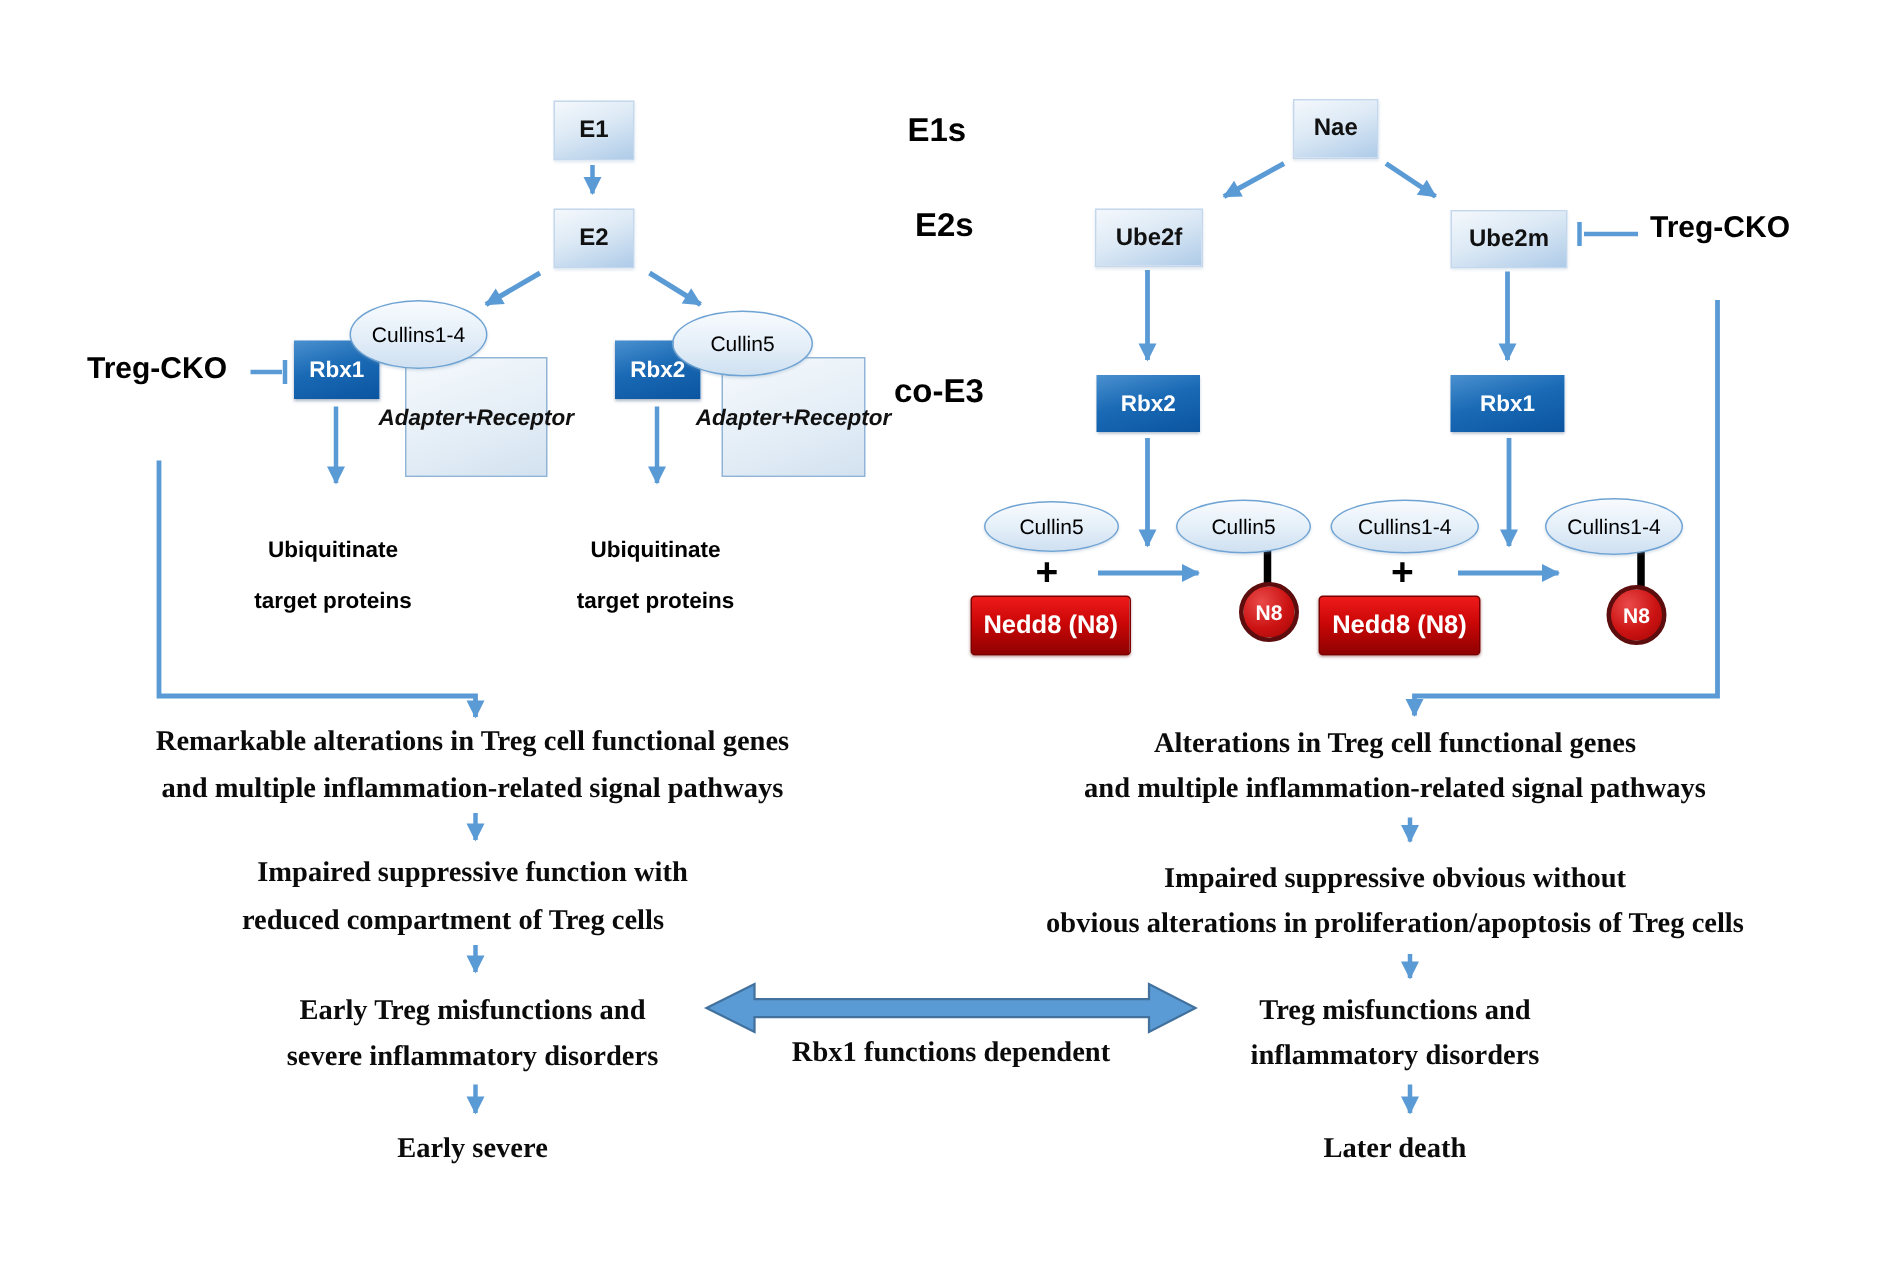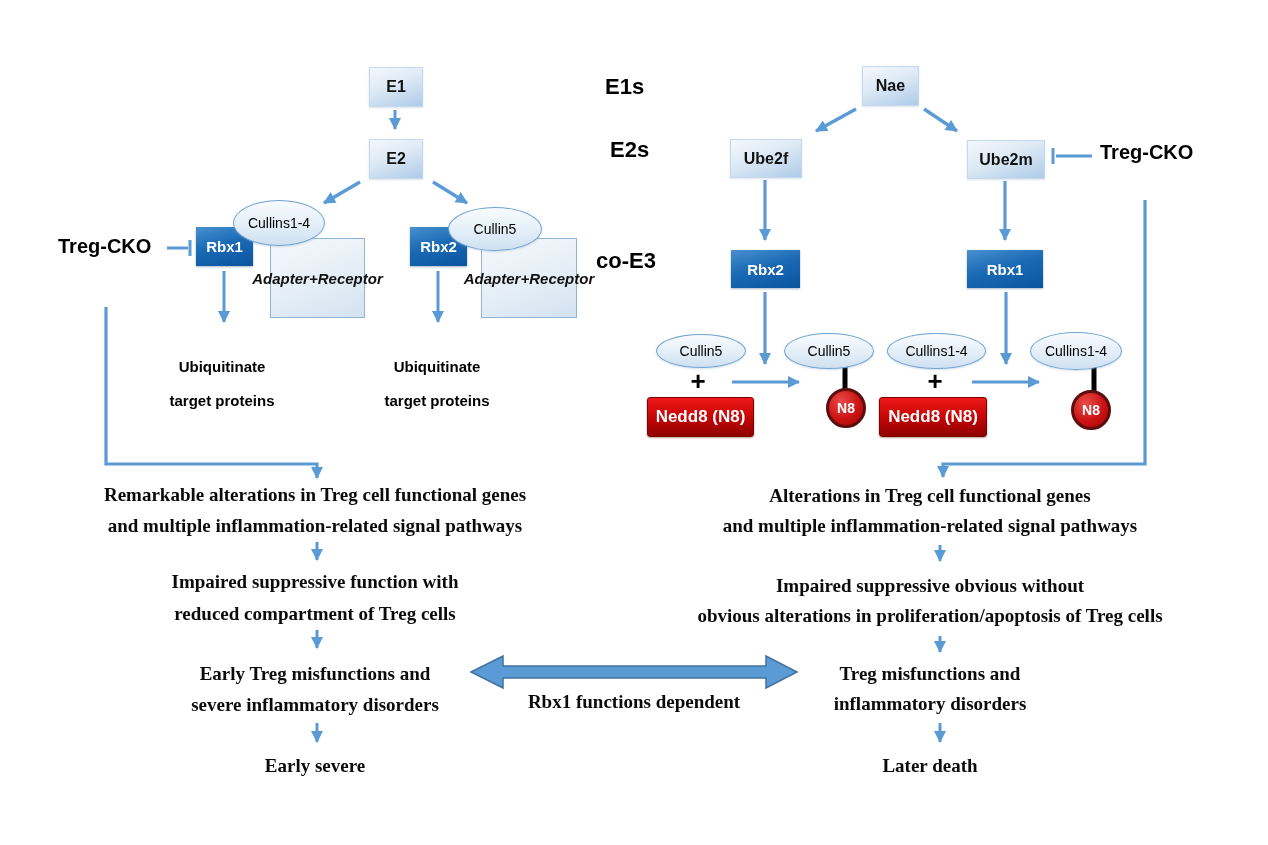--- a/index.html
+++ b/index.html
@@ -166,21 +166,21 @@
 
   <div class="abs ellipse" style="left:887px;top:333px;width:97px;height:34px;">Cullins1-4</div>
   <div class="abs plus" style="left:920px;top:368px;width:30px;">+</div>
   <div class="abs box-red" style="left:879px;top:397px;width:106px;height:38px;">Nedd8 (N8)</div>
   <div class="abs ellipse" style="left:1030px;top:332px;width:90px;height:36px;">Cullins1-4</div>
   <div class="abs n8" style="left:1071px;top:390px;width:40px;height:40px;">N8</div>
 
   <div class="abs serifline" style="left:55px;top:484px;width:520px;">Remarkable alterations in Treg cell functional genes</div>
   <div class="abs serifline" style="left:55px;top:515px;width:520px;">and multiple inflammation-related signal pathways</div>
   <div class="abs serifline" style="left:55px;top:571px;width:520px;">Impaired suppressive function with</div>
-  <div class="abs serifline" style="left:55px;top:603px;width:520px;">reduced compartment of Treg cells</div>
+  <div class="abs serifline" style="left:42px;top:603px;width:520px;">reduced compartment of Treg cells</div>
   <div class="abs serifline" style="left:55px;top:663px;width:520px;">Early Treg misfunctions and</div>
   <div class="abs serifline" style="left:55px;top:694px;width:520px;">severe inflammatory disorders</div>
   <div class="abs serifline" style="left:55px;top:755px;width:520px;">Early severe</div>
 
   <div class="abs serifline" style="left:670px;top:485px;width:520px;">Alterations in Treg cell functional genes</div>
   <div class="abs serifline" style="left:670px;top:515px;width:520px;">and multiple inflammation-related signal pathways</div>
   <div class="abs serifline" style="left:670px;top:575px;width:520px;">Impaired suppressive obvious without</div>
   <div class="abs serifline" style="left:670px;top:605px;width:520px;">obvious alterations in proliferation/apoptosis of Treg cells</div>
   <div class="abs serifline" style="left:670px;top:663px;width:520px;">Treg misfunctions and</div>
   <div class="abs serifline" style="left:670px;top:693px;width:520px;">inflammatory disorders</div>

